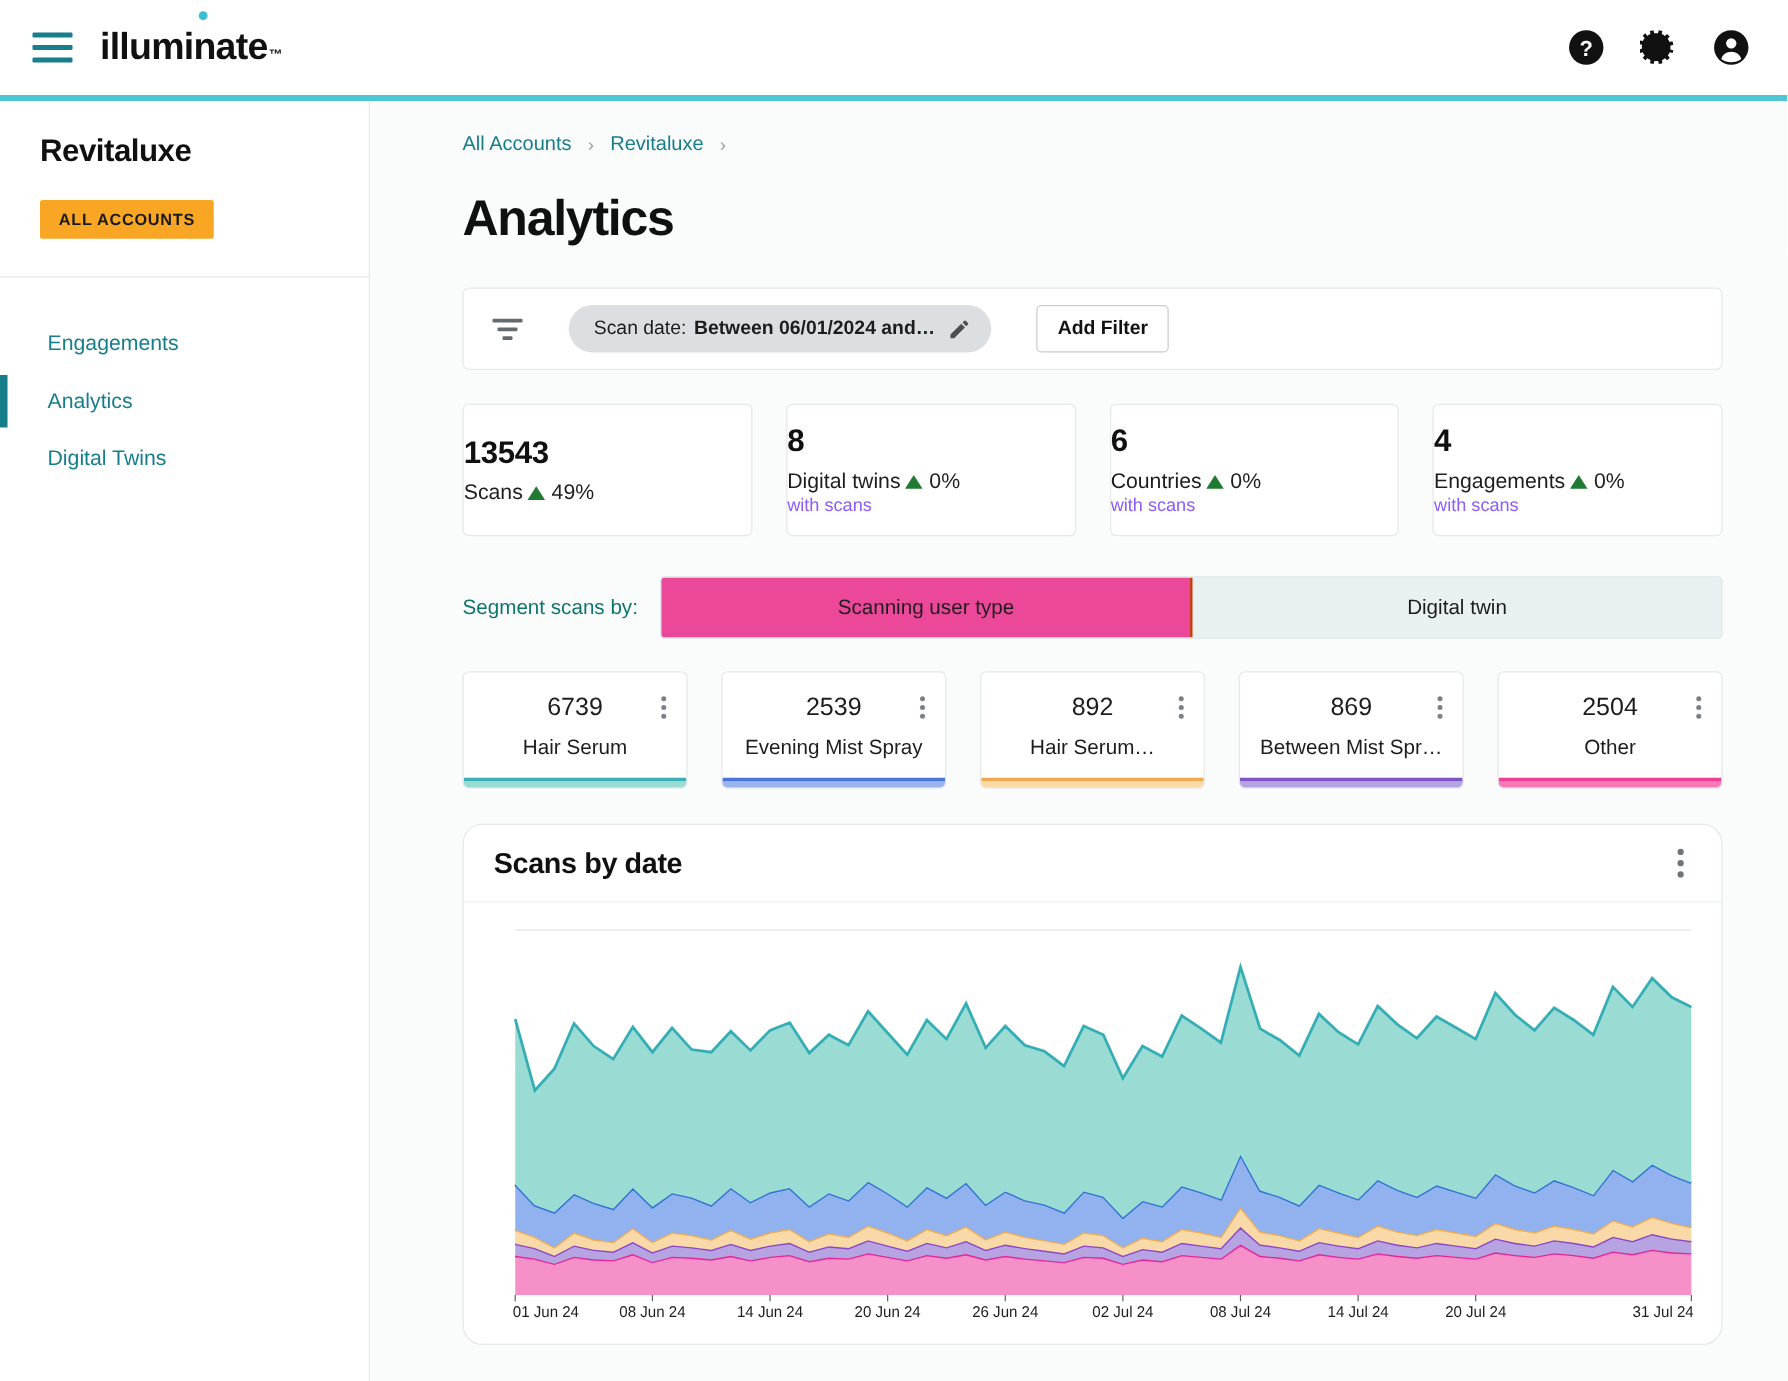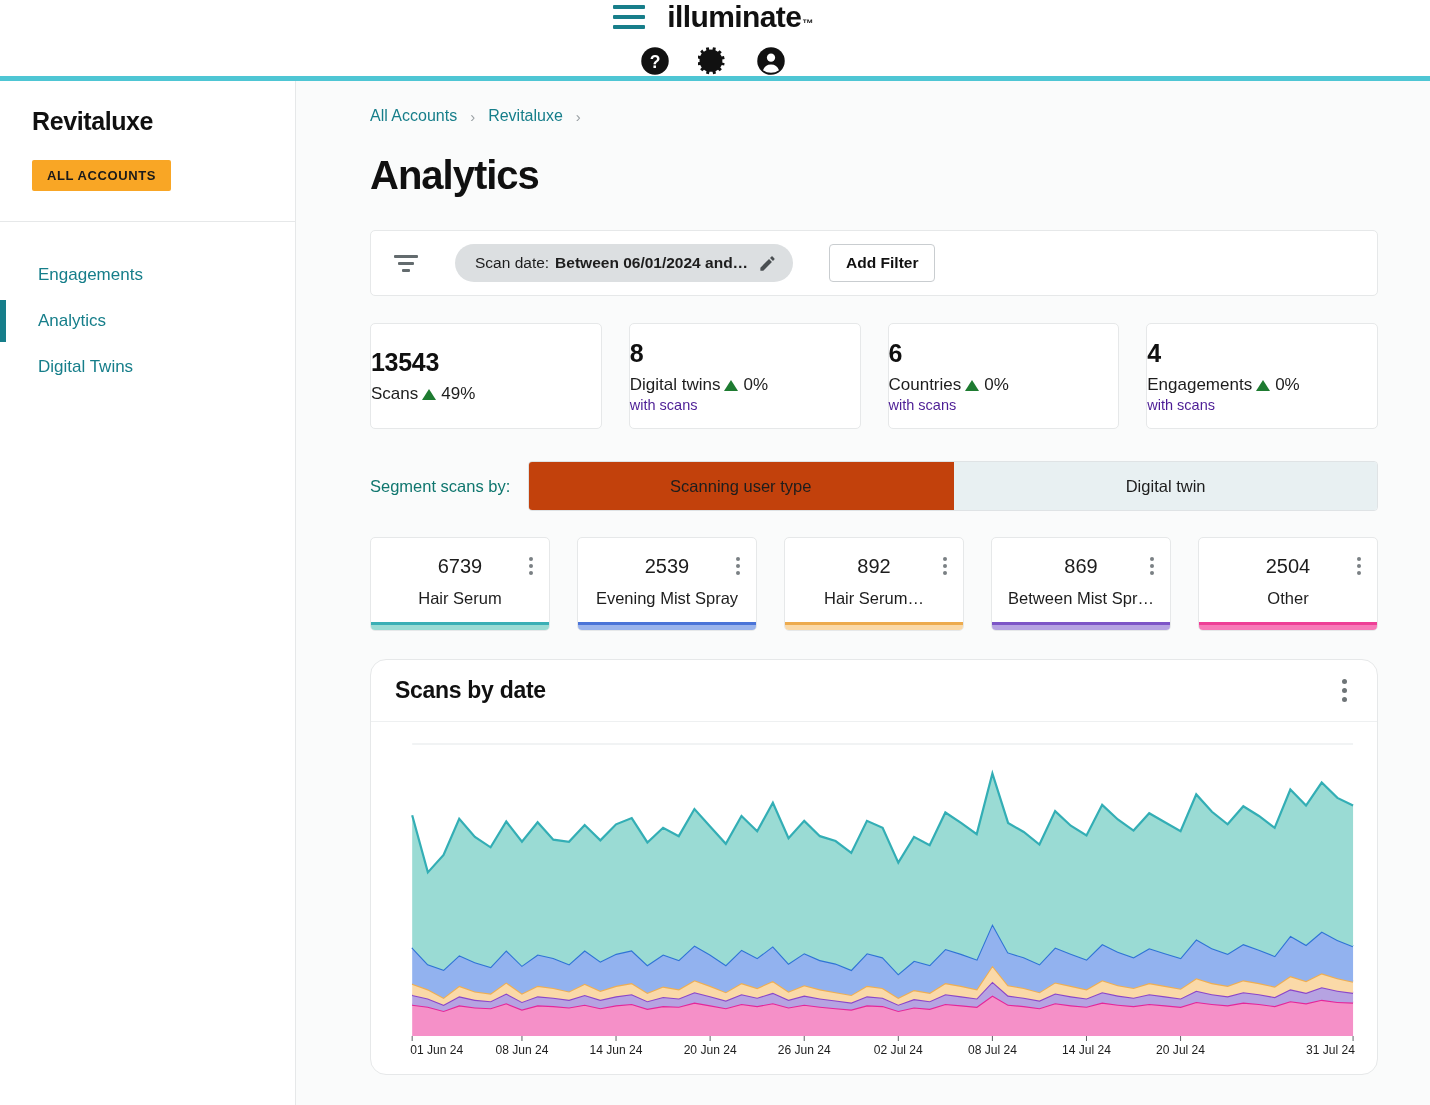--- a/index.html
+++ b/index.html
@@ -9,21 +9,21 @@
     background: #ffffff;
     color: #1b1b1b;
     overflow: hidden;
   }
   .app { position: relative; width: 1430px; height: 1105px; display: flex; flex-direction: column; }
 
   
   .topbar {
     height: 76px; min-height: 76px; background: #ffffff;
     display: flex; align-items: center; justify-content: space-between;
-    padding: 0 30px 0 26px; position: relative; flex-direction: column;
+    padding: 0 30px 0 26px; position: relative;
   }
   .topbar-left { display: flex; align-items: center; gap: 22px; }
   .hamburger { width: 32px; height: 26px; display: flex; flex-direction: column;
                justify-content: center; gap: 6px; cursor: pointer; }
   .hamburger span { display: block; width: 32px; height: 4px; background: #177e8a; border-radius: 1px; }
   .logo { font-size: 30px; font-weight: 700; letter-spacing: -0.6px; color: #111; position: relative;
           display: inline-flex; align-items: baseline; }
   .logo .dot { position: absolute; width: 7px; height: 7px; border-radius: 50%; background: #3bbfcf;
                left: 79px; top: -12px; }
   .logo .tm { font-size: 11px; font-weight: 700; vertical-align: super; margin-left: 1px; }
@@ -72,28 +72,28 @@
                font-family: "Liberation Sans", sans-serif; cursor: pointer; }
 
   
   .stats { display: grid; grid-template-columns: repeat(4, 1fr); gap: 27px; margin-top: 27px; }
   .stat { background: #fff; border: 1px solid #e6e8e9; border-radius: 5px; height: 106px;
           display: flex; flex-direction: column; align-items: flex-start; justify-content: center; gap: 2px; }
   .stat-num { font-size: 25px; font-weight: 700; color: #101010; letter-spacing: -0.3px; }
   .stat-line { font-size: 17px; color: #1d1d1d; display: flex; align-items: center; gap: 3px; margin-top: 5px; }
   .tri { width: 0; height: 0; border-left: 7px solid transparent; border-right: 7px solid transparent;
          border-bottom: 11px solid #1e7b31; display: inline-block; margin: 0 2px 0 1px; }
-  .stat-sub { font-size: 14.5px; color: #4c1d95; margin-top: 0; }
+  .stat-sub { font-size: 14.5px; color: #8b5cf6; margin-top: 0; }
 
   
   .segrow { display: flex; align-items: center; margin-top: 32px; }
   .seglabel { font-size: 16.5px; color: #0f766e; white-space: nowrap; padding-right: 18px; }
   .segctrl { flex: 1; display: flex; border: 1px solid #dfe3e5; border-radius: 4px; overflow: hidden; }
   .segbtn { flex: 1; height: 48px; display: flex; align-items: center; justify-content: center;
-            font-size: 16.5px; color: #1d1d1d; background: #c2410c; cursor: pointer; }
+            font-size: 16.5px; color: #1d1d1d; background: #ec4899; cursor: pointer; }
   .segbtn.active { background: #e8f0f2; }
   .segbtn + .segbtn { border-left: 2px solid #c2410c; }
 
   
   .prods { display: grid; grid-template-columns: repeat(5, 1fr); gap: 27px; margin-top: 26px; }
   .prod { background: #fff; border: 1px solid #e6e8e9; border-radius: 5px; height: 94px;
           position: relative; display: flex; flex-direction: column; align-items: center;
           justify-content: center; padding-bottom: 6px; cursor: pointer; }
   .prod-top { display: flex; align-items: center; justify-content: center; width: 100%; position: relative; }
   .prod-num { font-size: 20px; color: #1d1d1d; }

